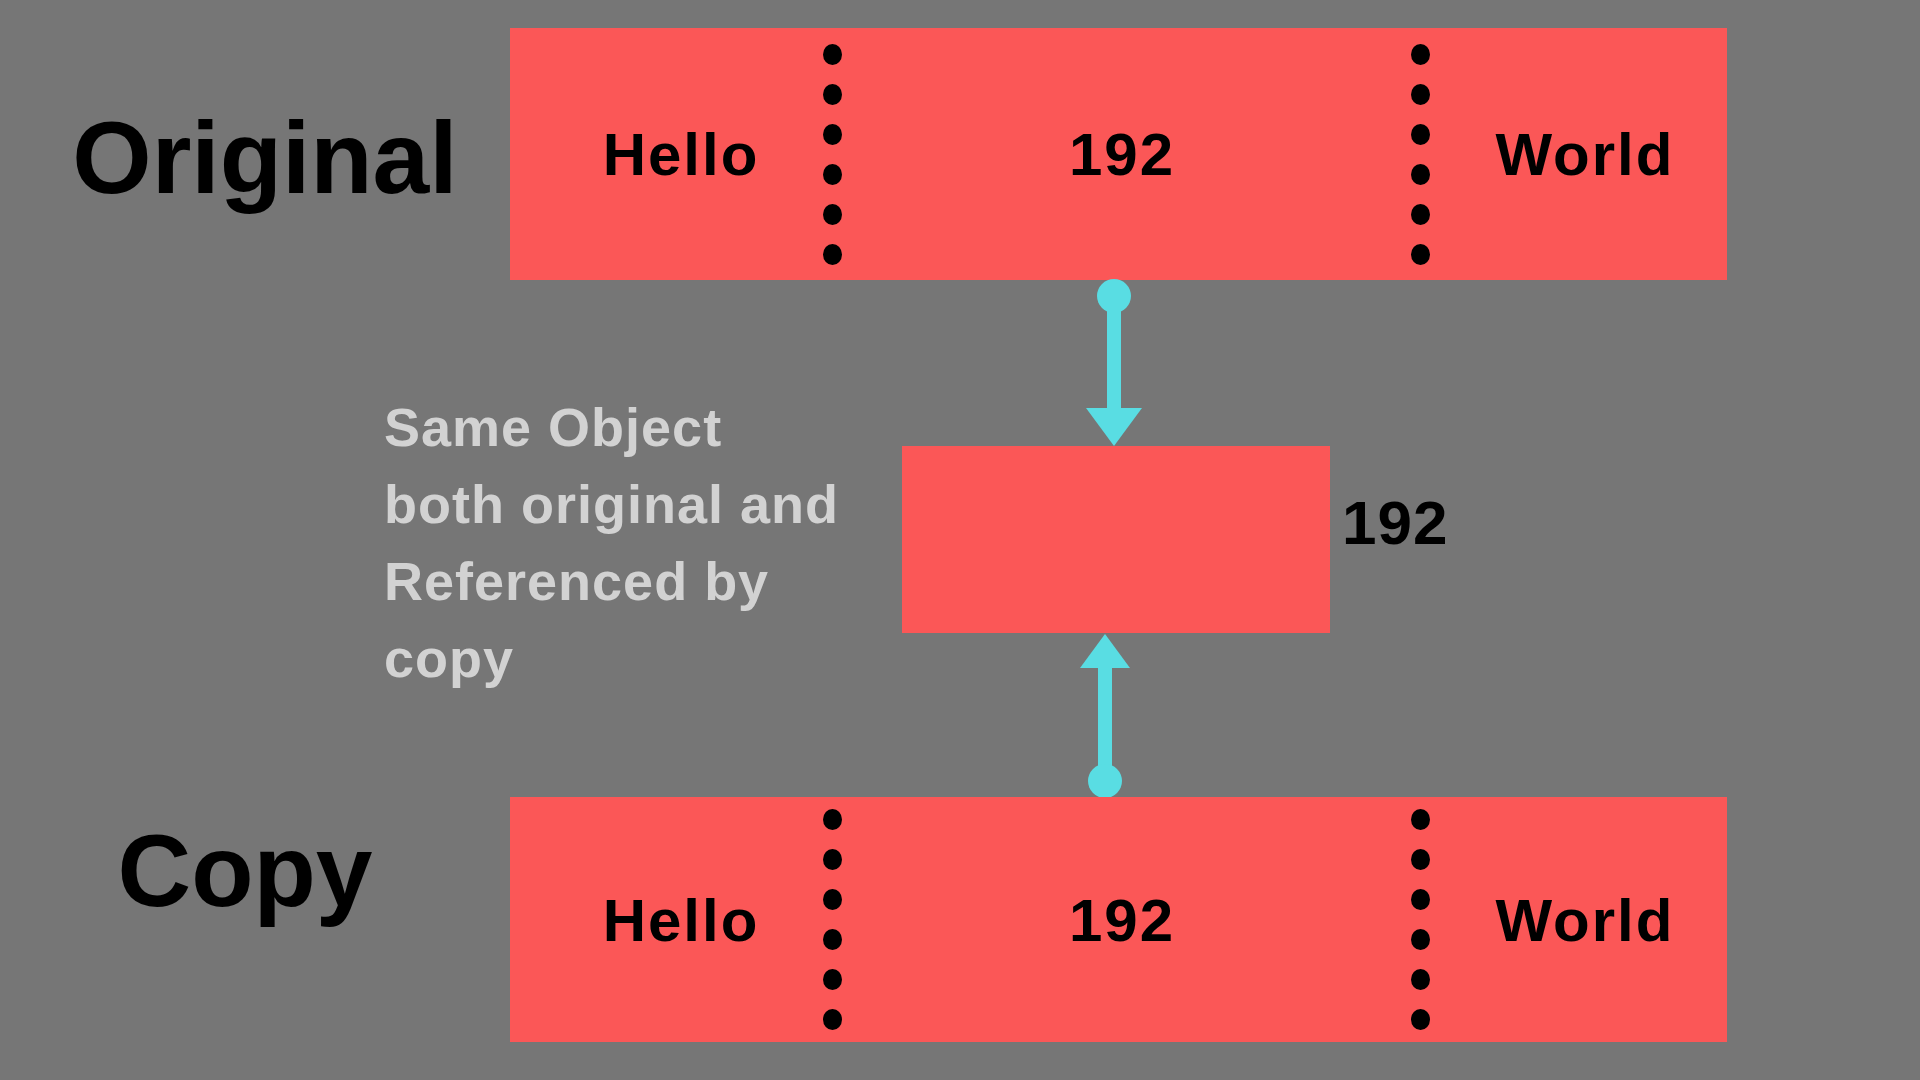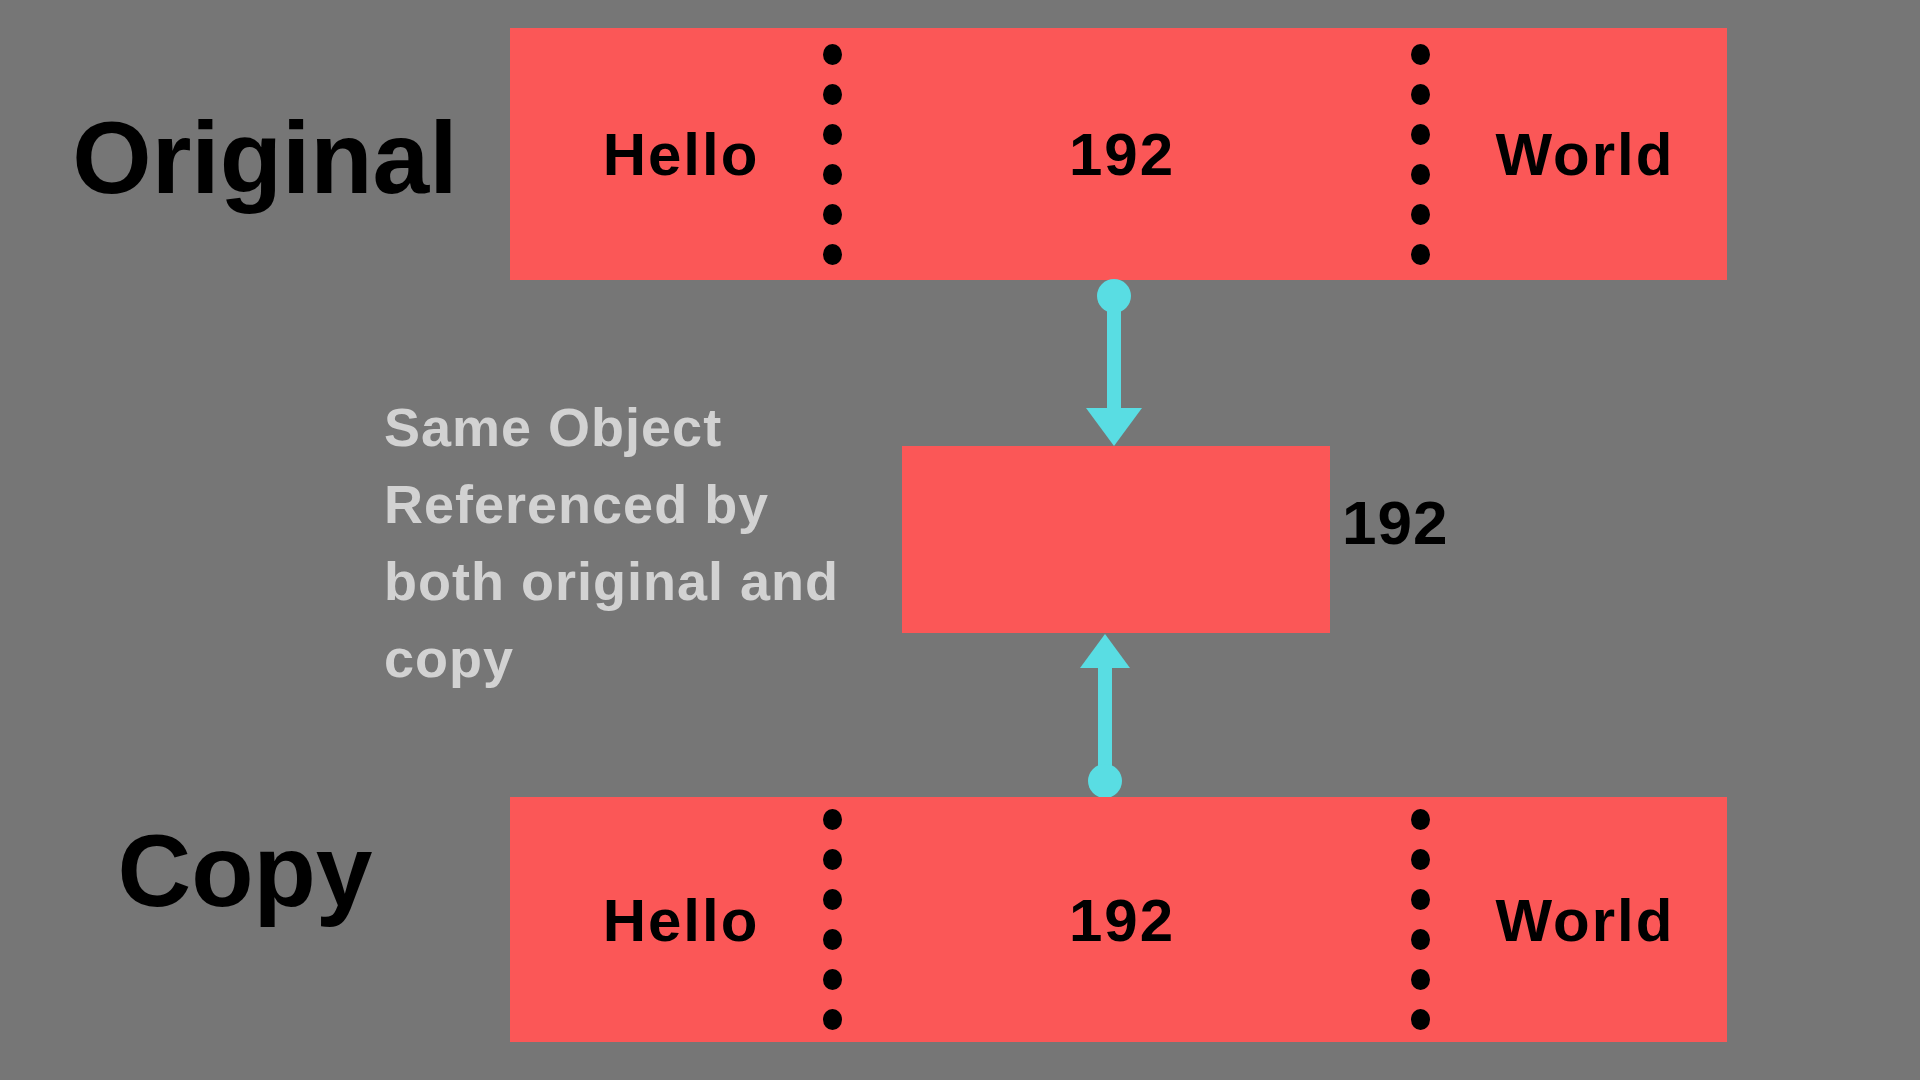--- a/index.html
+++ b/index.html
@@ -124,22 +124,22 @@
   </div>
 
   <div class="arrow" id="arrow-down">
     <div class="dot"></div>
     <div class="shaft"></div>
     <div class="head"></div>
   </div>
 
   <div id="note">
     <div>Same Object</div>
+    <div>both original and</div>
     <div>Referenced by</div>
-    <div>both original and</div>
     <div>copy</div>
   </div>
 
   <div id="shared-rect"></div>
   <div id="shared-value">192</div>
 
   <div class="arrow" id="arrow-up">
     <div class="head"></div>
     <div class="shaft"></div>
     <div class="dot"></div>

